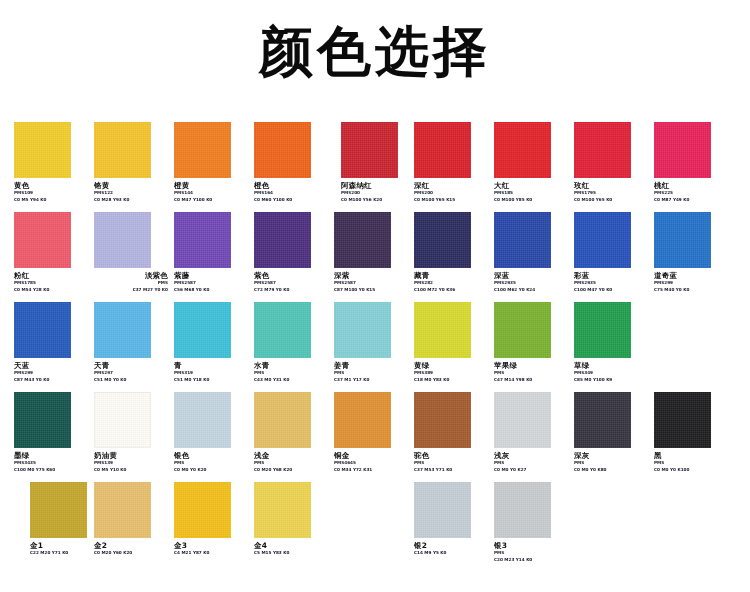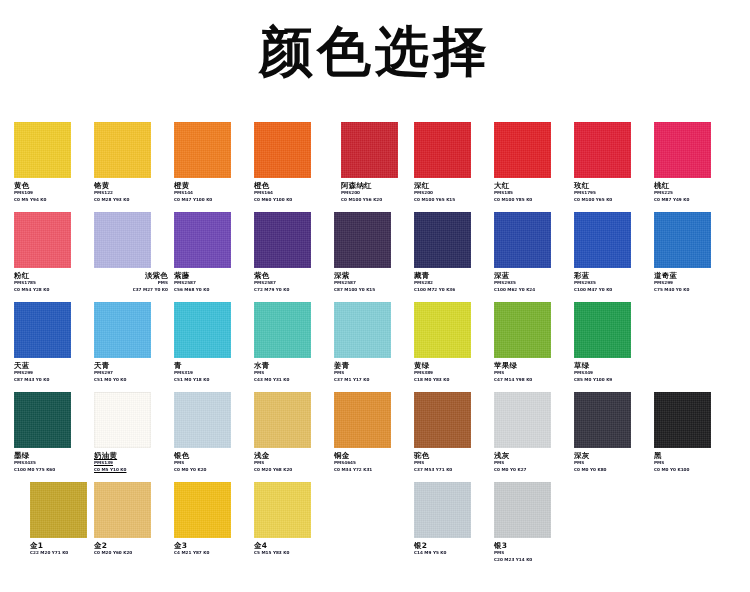--- a/index.html
+++ b/index.html
@@ -310,21 +310,21 @@
     </div>
     <div class="swatch-row" style="height: 90px;">
       <div class="swatch-cell" style="left: 14px;">
         <div class="swatch-chip" style="width: 57px; height: 56px; background: rgb(19, 83, 75);"></div>
         <div class="swatch-meta">
           <div class="swatch-name">墨绿</div>
           <div class="swatch-pms">PMS3435</div>
           <div class="swatch-cmyk">C100 M0 Y75 K60</div>
         </div>
       </div>
-      <div class="swatch-cell" style="left: 94px; text-decoration: underline;">
+      <div class="swatch-cell" style="left: 94px;">
         <div class="swatch-chip pale" style="width: 57px; height: 56px; background: rgb(254, 252, 247);"></div>
         <div class="swatch-meta">
           <div class="swatch-name">奶油黄</div>
           <div class="swatch-pms">PMS139</div>
           <div class="swatch-cmyk">C0 M5 Y10 K0</div>
         </div>
       </div>
       <div class="swatch-cell" style="left: 174px;">
         <div class="swatch-chip" style="width: 57px; height: 56px; background: rgb(195, 213, 224);"></div>
         <div class="swatch-meta">

